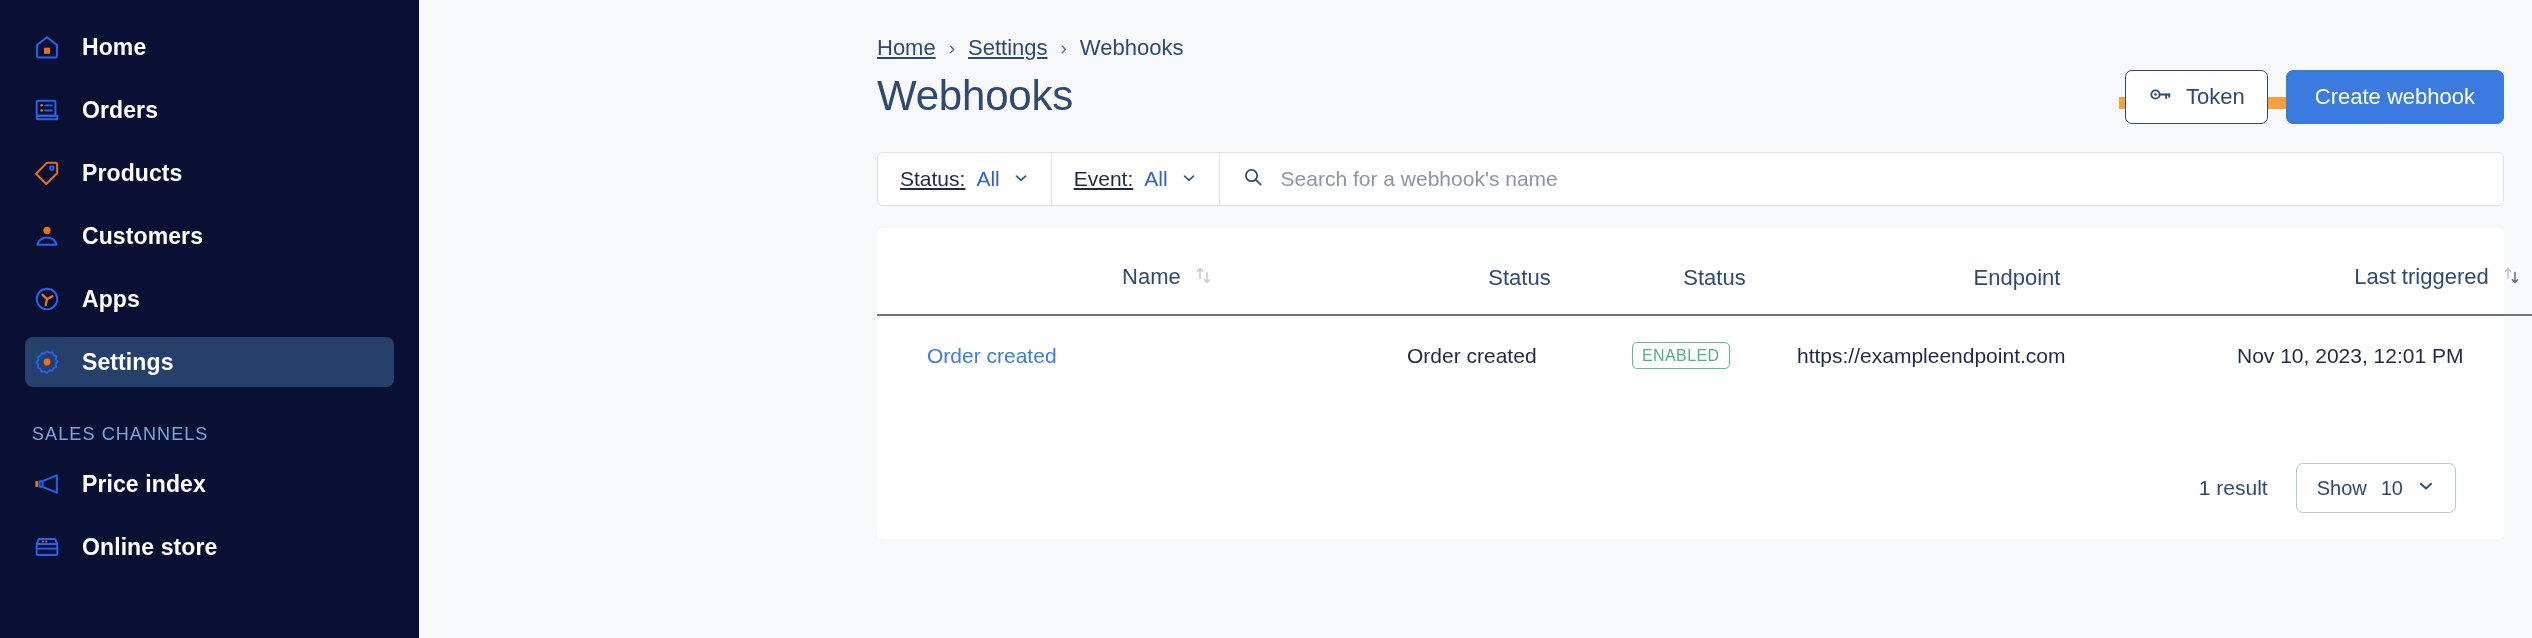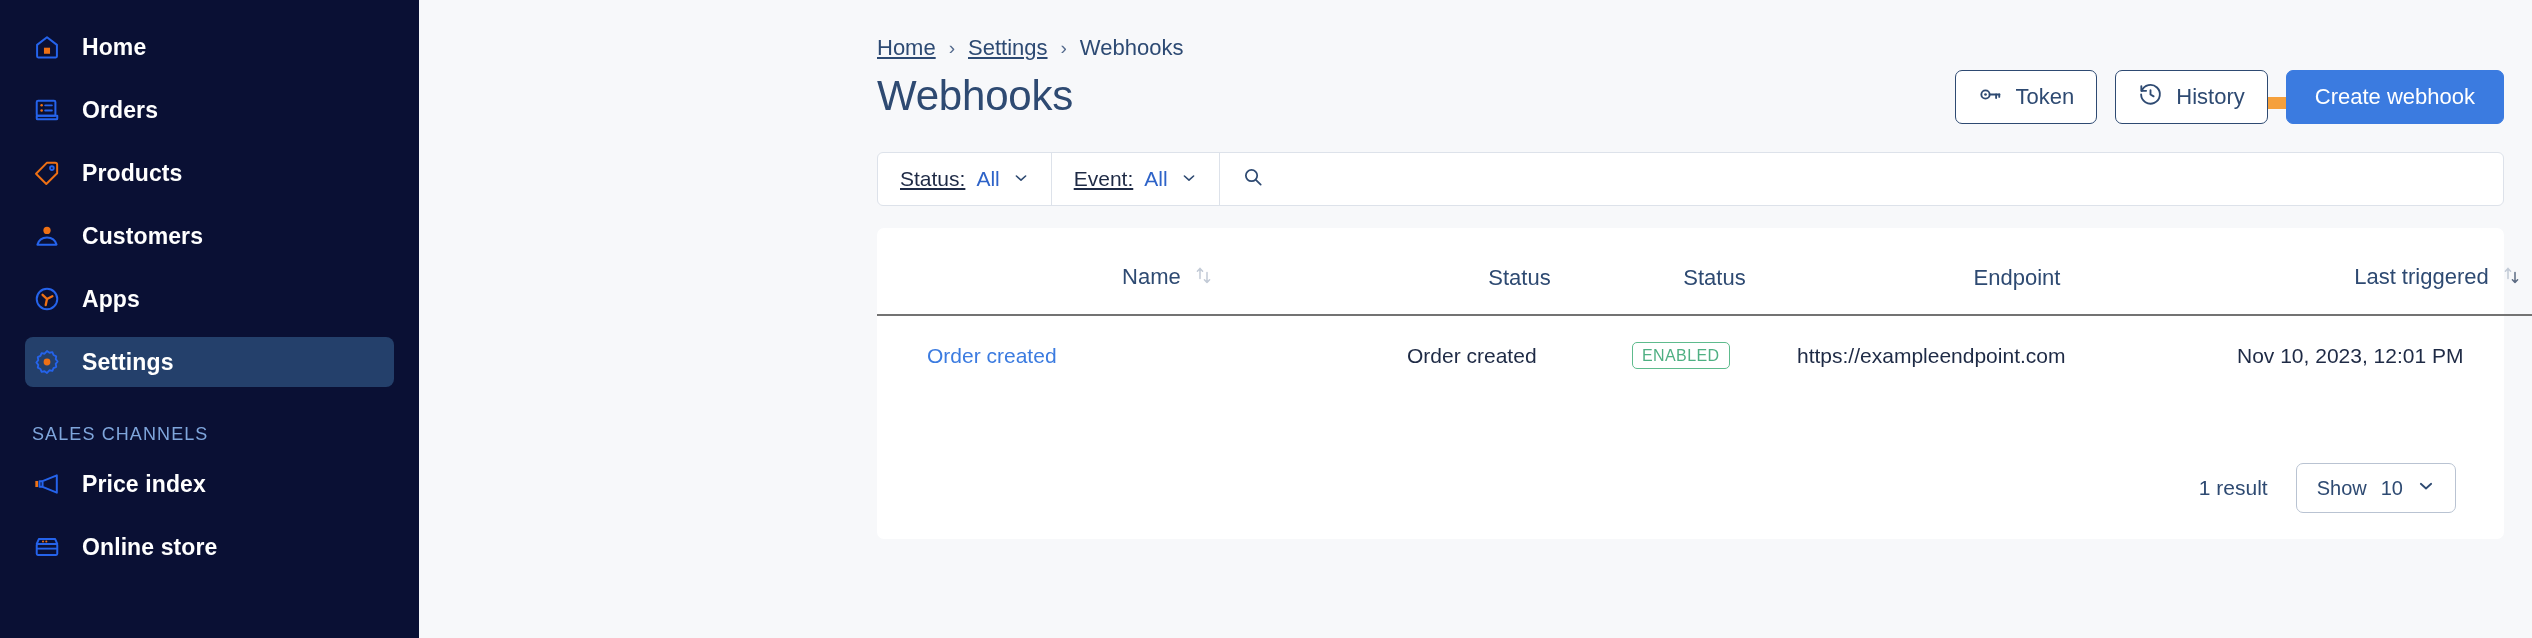--- a/index.html
+++ b/index.html
@@ -341,30 +341,20 @@
           <svg width="25" height="25" viewBox="0 0 24 24" fill="none">
             <circle cx="7.2" cy="12" r="4" stroke="#2E4A72" stroke-width="1.8"></circle>
             <circle cx="7.2" cy="12" r="1.3" fill="#2E4A72"></circle>
             <path d="M11.2 12h9.4" stroke="#2E4A72" stroke-width="1.8" stroke-linecap="round"></path>
             <path d="M17.4 12v3.4M20.4 12v2.3" stroke="#2E4A72" stroke-width="1.8" stroke-linecap="round"></path>
           </svg>
         </span>
         <span>Token</span>
       </button>
 
-      <button class="btn btn-outline">
-        <span>
-          <svg width="25" height="25" viewBox="0 0 24 24" fill="none">
-            <path d="M3.6 8.6A9 9 0 1 1 3 12" stroke="#2E4A72" stroke-width="1.8" stroke-linecap="round"></path>
-            <path d="M3.2 3.9v4.6h4.6" stroke="#2E4A72" stroke-width="1.8" stroke-linecap="round" stroke-linejoin="round"></path>
-            <path d="M12 7.8V12l3 1.8" stroke="#2E4A72" stroke-width="1.8" stroke-linecap="round" stroke-linejoin="round"></path>
-          </svg>
-        </span>
-        <span>History</span>
-      </button>
 
       <button class="btn btn-primary">
         <span>Create webhook</span>
       </button>
     </div>
 
     <div class="filterbar">
       <div class="filter-seg">
         <span class="filter-key">Status:</span>
         <span class="filter-val">All</span>
@@ -383,20 +373,21 @@
             </svg>
         </span>
       </div>
       <div class="search-wrap">
         <span>
           <svg width="22" height="22" viewBox="0 0 24 24" fill="none">
             <circle cx="10.4" cy="10.4" r="6.2" stroke="#2E4A72" stroke-width="1.9"></circle>
             <path d="M15.1 15.1 20.4 20.4" stroke="#2E4A72" stroke-width="1.9" stroke-linecap="round"></path>
           </svg>
         </span>
+        <input class="search-input" type="text" placeholder="Search for a webhook's name" style="">
       </div>
     </div>
 
     <div class="card">
       <table class="wh">
         <thead>
           <tr>
             <th class="col-name">
               <span>Name</span>
               <span class="sort-ico">

